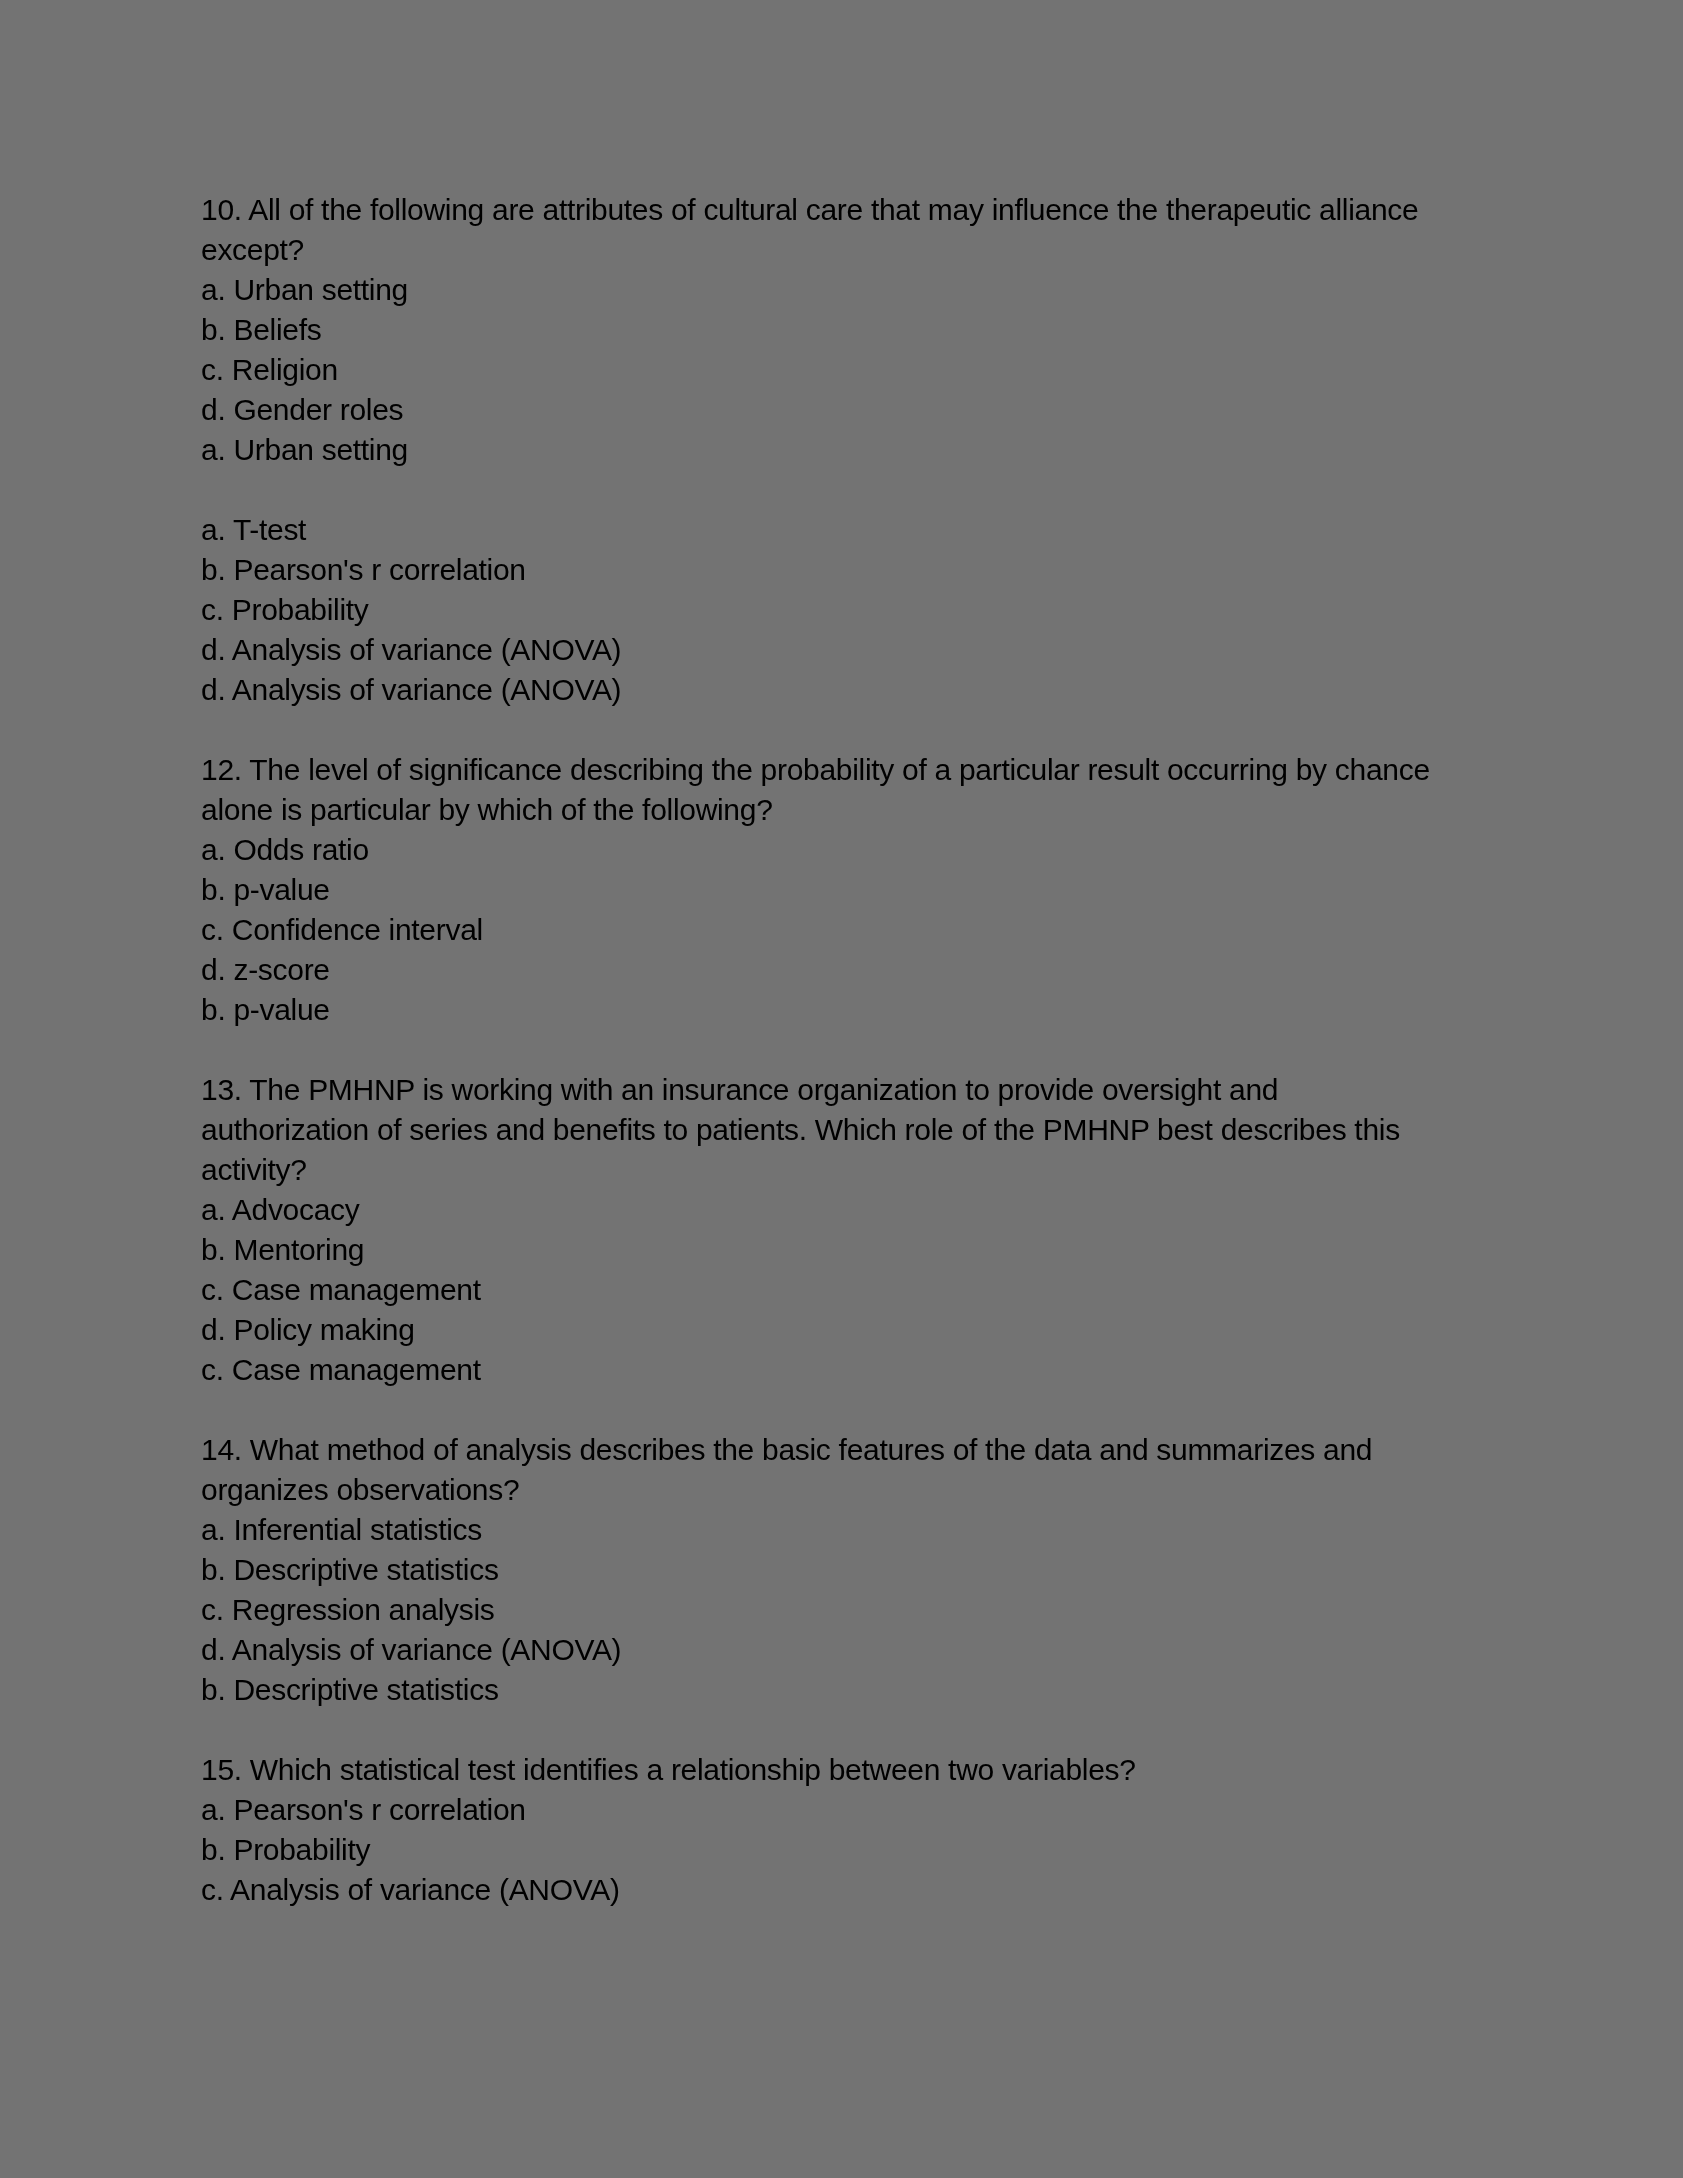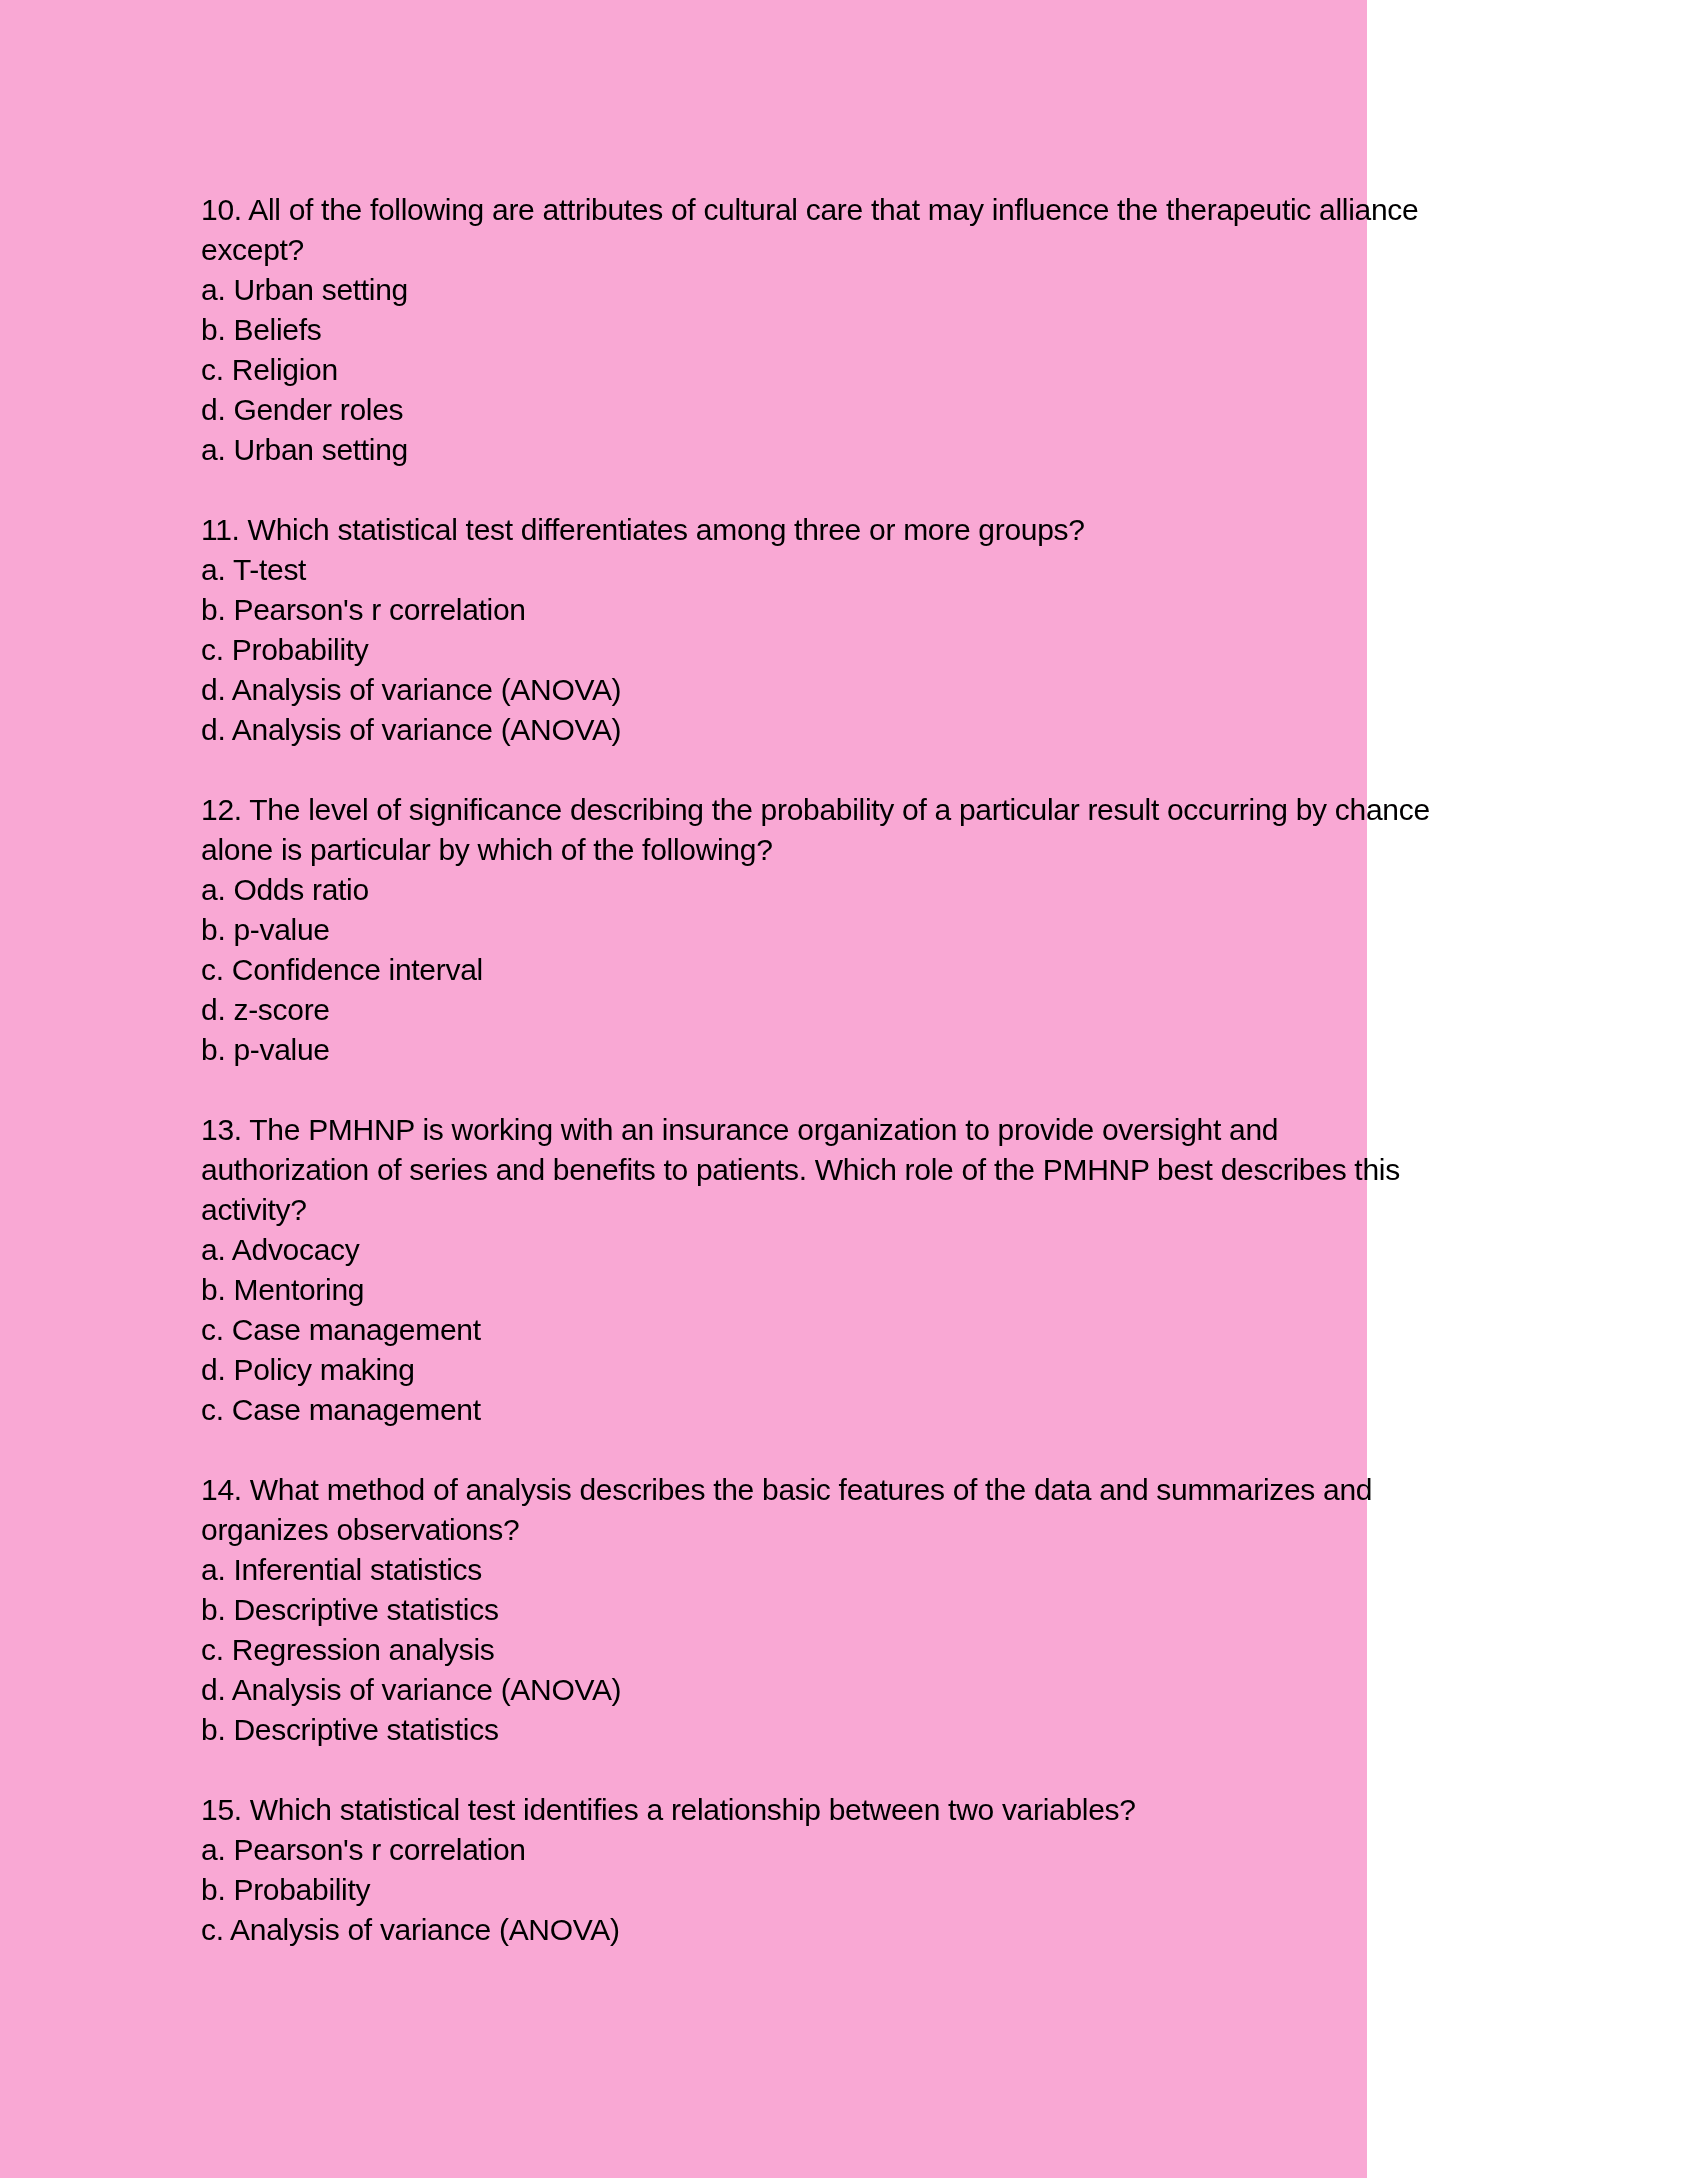--- a/index.html
+++ b/index.html
@@ -9,23 +9,23 @@
   }
   body {
     width: 1683px;
     height: 2178px;
     position: relative;
     overflow: hidden;
   }
   .page {
     position: absolute;
     left: 0; top: 0;
-    width: 1367px;
+    width: 1683px;
     height: 2178px;
-    background: #f9a8d4;
+    background: #737373;
   }
   .page-content {
     position: absolute;
     left: 201px;
     top: 190px;
     width: 1287px;
     font-family: "Liberation Sans", sans-serif;
     font-size: 30px;
     line-height: 40px;
     color: #000000;
@@ -51,21 +51,20 @@
       <div class="qline">10. All of the following are attributes of cultural care that may influence the therapeutic alliance</div>
       <div class="qline">except?</div>
       <div class="qline">a. Urban setting</div>
       <div class="qline">b. Beliefs</div>
       <div class="qline">c. Religion</div>
       <div class="qline">d. Gender roles</div>
       <div class="qline">a. Urban setting</div>
     </section>
 
     <section class="question">
-      <div class="qline">11. Which statistical test differentiates among three or more groups?</div>
       <div class="qline">a. T-test</div>
       <div class="qline">b. Pearson's r correlation</div>
       <div class="qline">c. Probability</div>
       <div class="qline">d. Analysis of variance (ANOVA)</div>
       <div class="qline">d. Analysis of variance (ANOVA)</div>
     </section>
 
     <section class="question">
       <div class="qline">12. The level of significance describing the probability of a particular result occurring by chance</div>
       <div class="qline">alone is particular by which of the following?</div>

